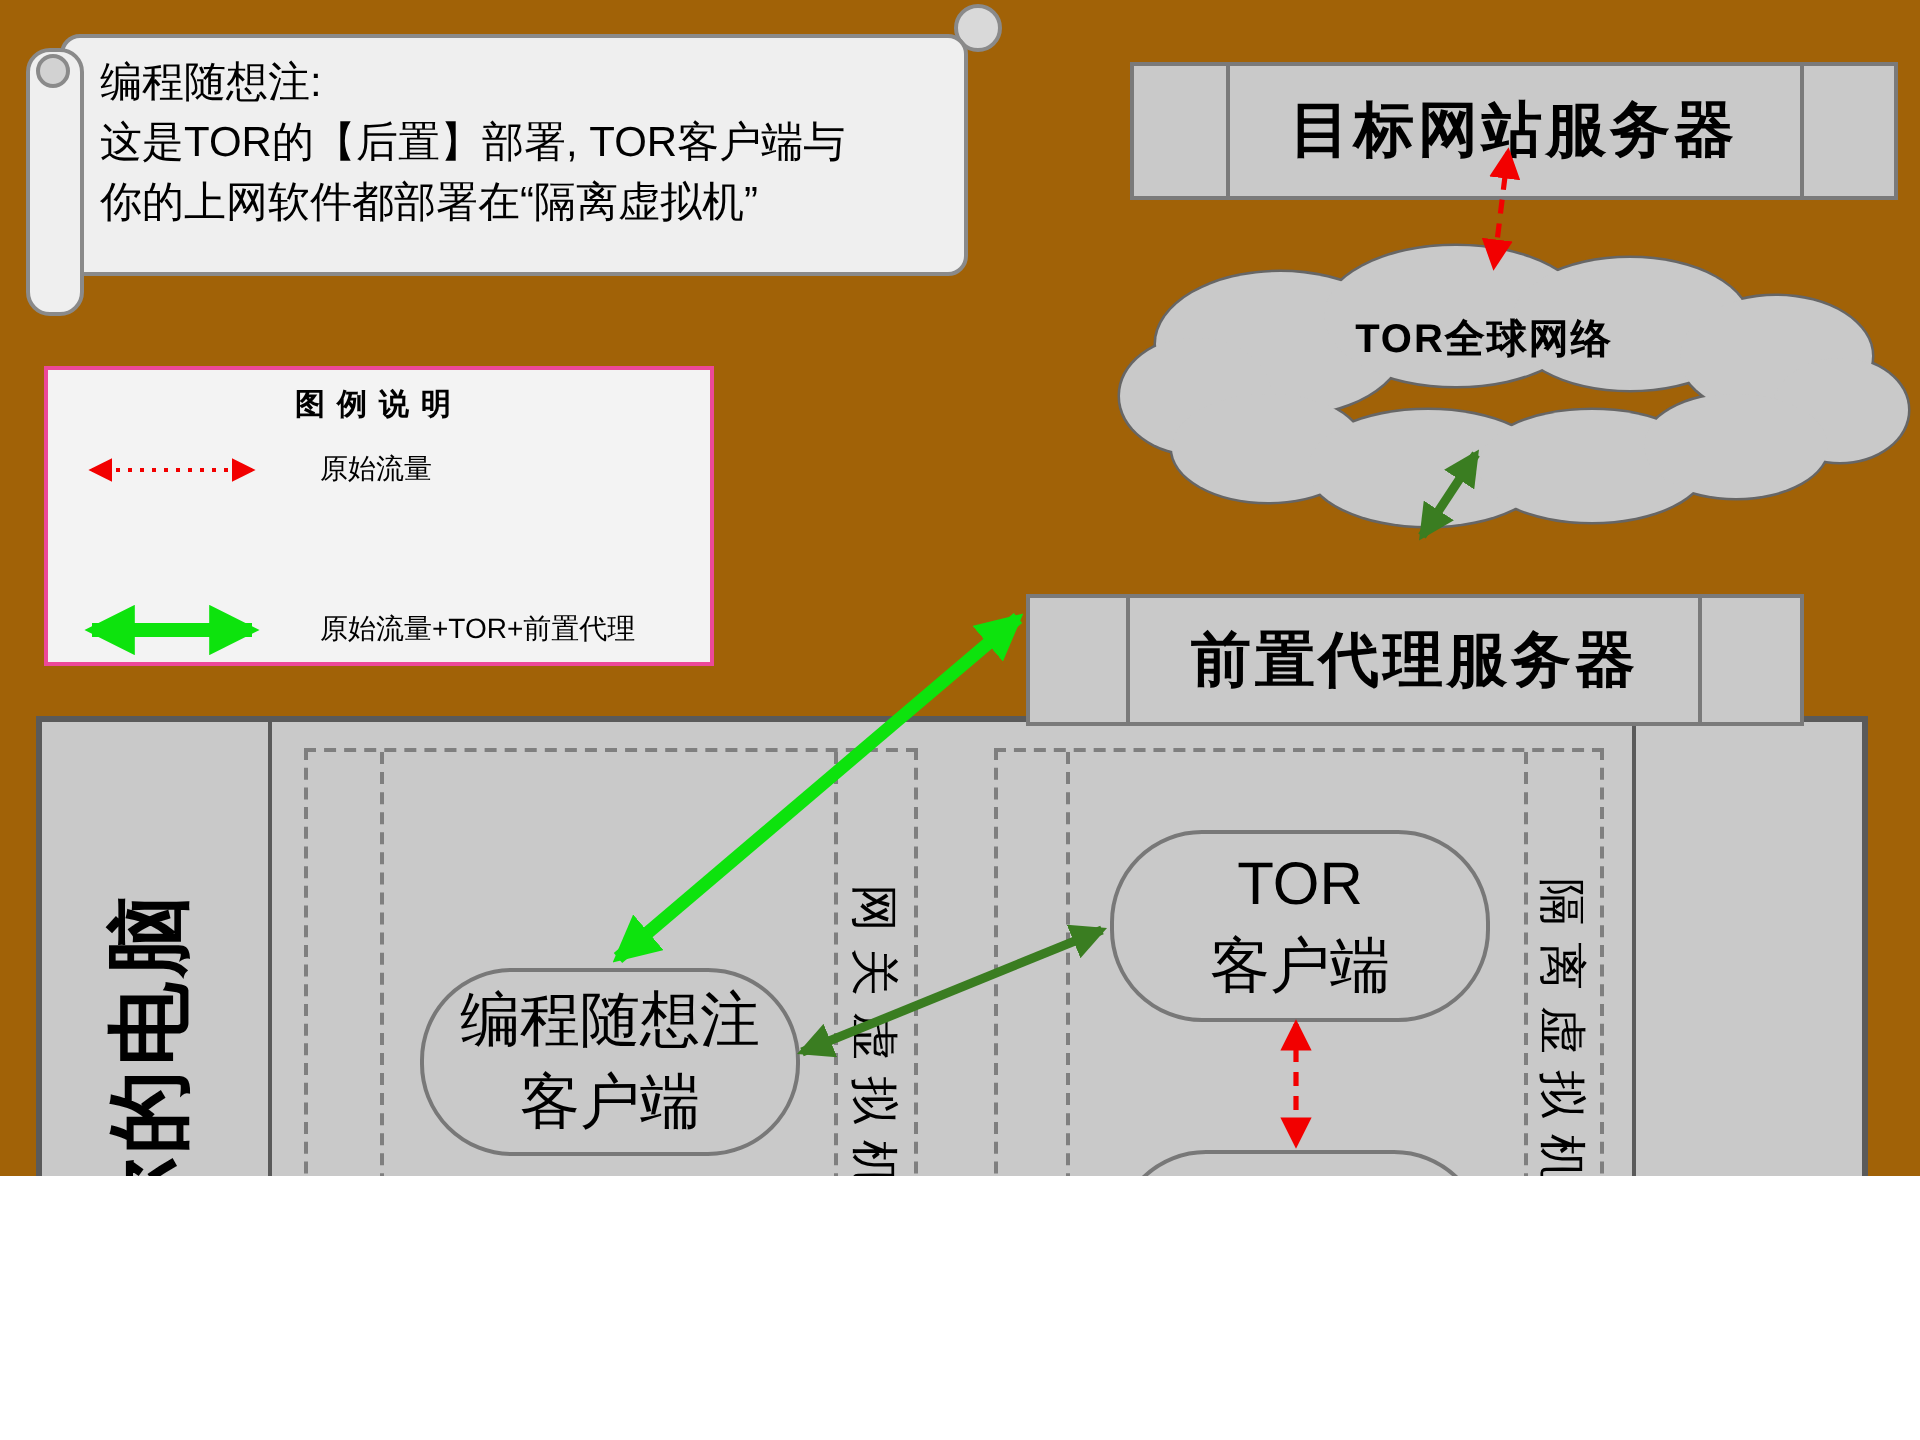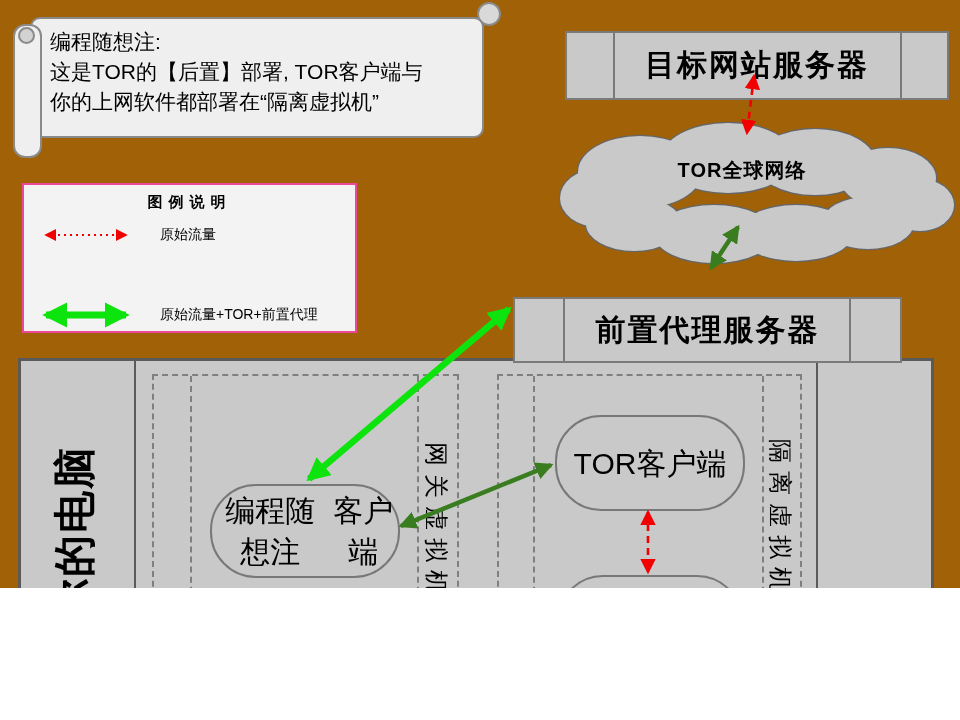--- a/index.html
+++ b/index.html
@@ -17,21 +17,21 @@
   .server-box .bar{position:absolute;top:0;bottom:0;width:0;border-left:2.5px solid var(--box-border);}
   .server-label{font-size:30px;font-weight:bold;letter-spacing:2px;white-space:nowrap;}
   
   .big-box{background:var(--box-fill);border:3px solid var(--outer-border);z-index:1;}
   .big-box .bar{position:absolute;top:0;bottom:0;width:0;border-left:2.5px solid var(--outer-border);}
   
   .vm-box{border:2px dashed var(--dash-border);z-index:2;}
   .vm-line{position:absolute;top:0;bottom:0;width:0;border-left:2px dashed var(--dash-border);}
   
   .round-node{background:var(--box-fill);border:2.5px solid #787878;border-radius:46px;
-    display:flex;flex-direction:row;align-items:center;justify-content:center;
+    display:flex;flex-direction:column;align-items:center;justify-content:center;
     font-size:30px;line-height:41px;z-index:3;text-align:center;}
   
   .rot-cw{transform:rotate(90deg);}
   .rot-ccw{transform:rotate(-90deg);}
   .vm-label{font-size:24px;letter-spacing:8px;text-align:center;z-index:3;white-space:nowrap;}
   .pc-label{font-size:42px;font-weight:bold;letter-spacing:2px;text-align:center;z-index:3;white-space:nowrap;}
   
   .note-panel{background:var(--note-fill);border:2px solid #8a8a8a;border-radius:10px;z-index:2;}
   .note-roll{background:var(--note-fill);border:2px solid #8a8a8a;border-radius:12px;z-index:3;}
   .note-roll-cap{background:#d2d2d2;border:2px solid #8a8a8a;border-radius:50%;z-index:4;}

